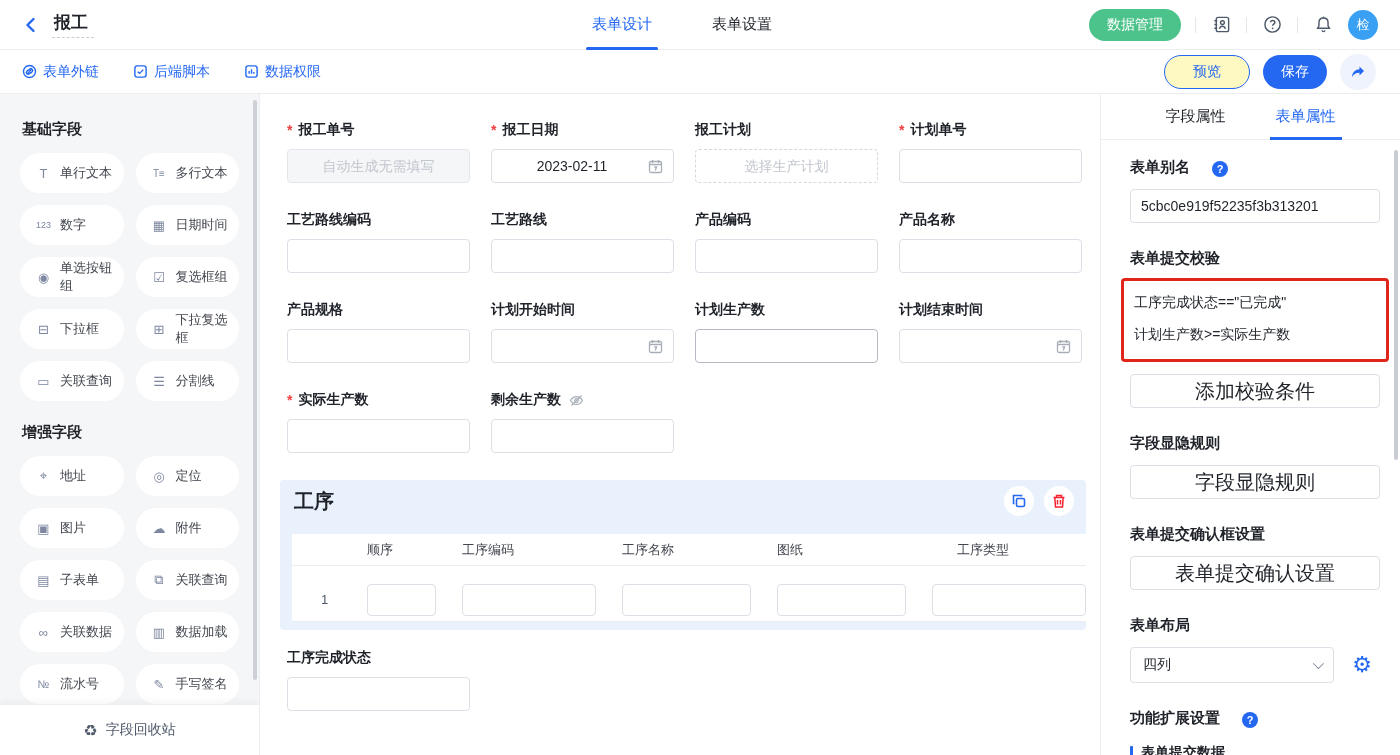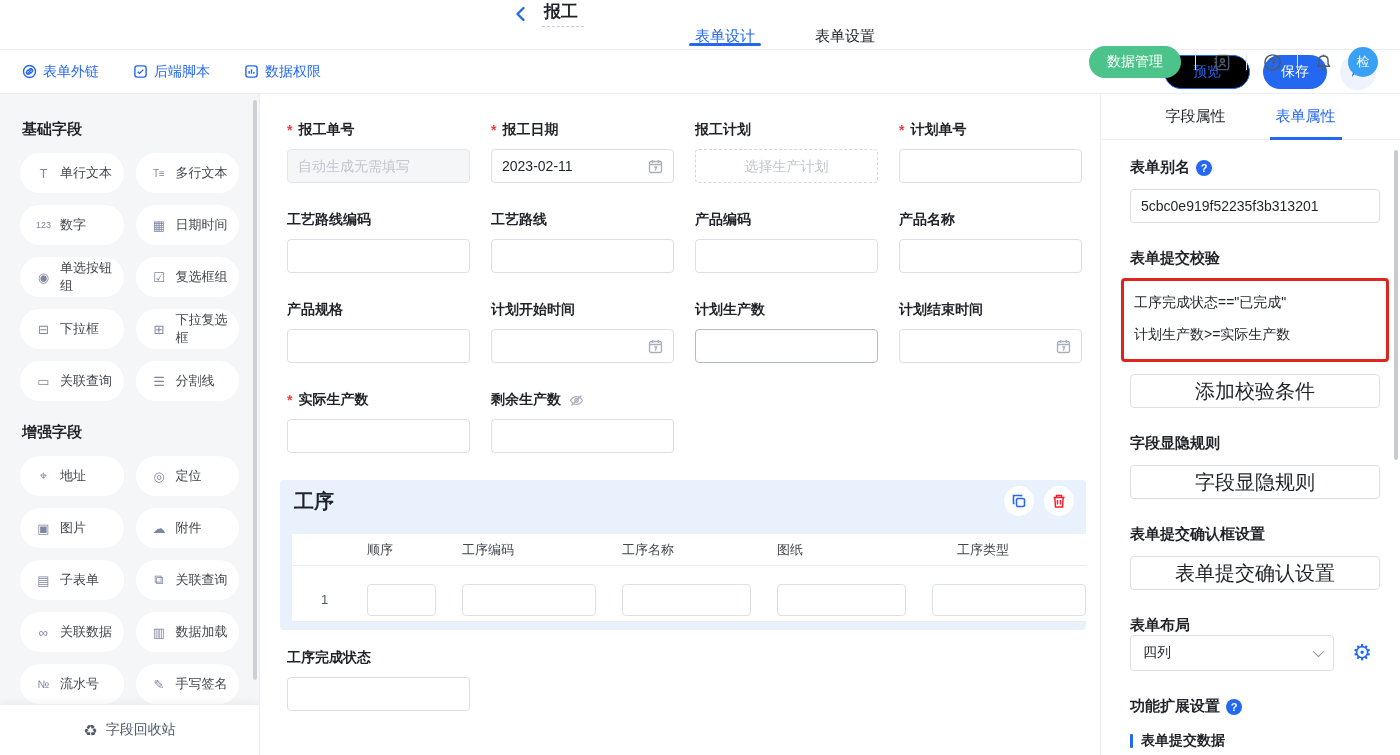--- a/index.html
+++ b/index.html
@@ -1,20 +1,20 @@
 <!DOCTYPE html>
 <html><head>
 <meta charset="utf-8">
 <style>
   * { margin:0; padding:0; box-sizing:border-box; }
   html,body { width:1400px; height:755px; overflow:hidden; }
   body { font-family:"Liberation Sans","DejaVu Sans",sans-serif; color:#1f2329; background:#fff; position:relative; font-size:14px; }
 
   
-  .topbar { position:absolute; top:0; left:0; width:1400px; height:50px; background:#fff; border-bottom:1px solid #ebedf0; display:flex; align-items:center; z-index:30;flex-direction:column; }
+  .topbar { position:absolute; top:0; left:0; width:1400px; height:50px; background:#fff; border-bottom:1px solid #ebedf0; display:flex; align-items:center; z-index:30; }
   .tb-left { display:flex; align-items:center; padding-left:20px; gap:10px; width:420px; }
   .back-btn { width:22px; height:22px; display:flex; align-items:center; justify-content:center; cursor:pointer; }
   .back-btn svg { width:16px; height:16px; }
   .form-title { font-size:17px; font-weight:bold; padding:0 6px 3px 2px; border-bottom:1px dashed #c9ccd4; }
   .tb-center { display:flex; gap:56px; height:50px; margin-left:170px; }
   .hd-tab { position:relative; display:flex; align-items:center; font-size:15px; color:#1f2329; cursor:pointer; padding:0 2px; }
   .hd-tab.active { color:#2468f2; }
   .hd-tab.active::after { content:""; position:absolute; left:-4px; right:-4px; bottom:0; height:3px; background:#2468f2; border-radius:2px; }
   .tb-right { margin-left:auto; display:flex; align-items:center; gap:14px; padding-right:22px; }
   .btn-green { height:32px; padding:0 18px; border:none; border-radius:16px; background:#4cc38a; color:#fff; font-size:14px; cursor:pointer; font-family:inherit; }
@@ -22,42 +22,42 @@
   .hd-icon { width:22px; height:22px; display:flex; align-items:center; justify-content:center; color:#4e5969; cursor:pointer; }
   .hd-icon svg { width:19px; height:19px; }
   .avatar { width:30px; height:30px; border-radius:50%; background:#39a0f4; color:#fff; font-size:13px; display:flex; align-items:center; justify-content:center; cursor:pointer; }
 
   
   .subbar { position:absolute; top:50px; left:0; width:1400px; height:44px; background:#fff; border-bottom:1px solid #ebedf0; display:flex; align-items:center; z-index:25; }
   .sb-links { display:flex; gap:34px; padding-left:22px; }
   .sb-link { display:flex; align-items:center; gap:6px; color:#2468f2; font-size:14px; cursor:pointer; }
   .sb-link svg { width:15px; height:15px; }
   .sb-right { margin-left:auto; display:flex; align-items:center; gap:13px; padding-right:24px; }
-  .btn-preview { height:34px; width:86px; border:1px solid #2468f2; background:#000000; color:#2468f2; border-radius:17px; font-size:14px; cursor:pointer; font-family:inherit; }
+  .btn-preview { height:34px; width:86px; border:1px solid #2468f2; background:#fef9c3; color:#2468f2; border-radius:17px; font-size:14px; cursor:pointer; font-family:inherit; }
   .btn-save { height:34px; width:64px; border:none; background:#2468f2; color:#fff; border-radius:17px; font-size:14px; cursor:pointer; font-family:inherit; }
   .btn-share { width:36px; height:36px; border-radius:50%; background:#eef3fe; border:none; display:flex; align-items:center; justify-content:center; cursor:pointer; }
   .btn-share svg { width:18px; height:18px; }
 
   
   .sidebar { position:absolute; top:94px; left:0; width:260px; height:661px; background:#f5f6f8; border-right:1px solid #ebedf0; overflow:hidden; }
   .sd-inner { padding:4px 20px 0 20px; }
   .sd-title { font-size:15px; font-weight:bold; margin:22px 0 14px 2px; }
   .sd-grid { display:grid; grid-template-columns:1fr 1fr; gap:12px 12px; }
   .field-btn { height:40px; background:#fff; border-radius:20px; display:flex; align-items:center; gap:8px; padding-left:15px; font-size:13px; color:#42464e; cursor:grab; }
   .field-btn .fi { width:17px; text-align:center; color:#7d87a0; font-size:13px; flex:none; }
   .recycle-bar { position:absolute; left:0; bottom:0; width:259px; height:50px; background:#fff; box-shadow:0 -2px 8px rgba(31,35,41,.06); display:flex; align-items:center; justify-content:center; gap:8px; font-size:14px; color:#4e5969; cursor:pointer; }
   .sd-scroll { position:absolute; right:2px; top:6px; width:4px; height:580px; background:#cdd0d6; border-radius:2px; }
 
   
   .canvas { position:absolute; top:94px; left:260px; width:840px; height:661px; background:#fff; overflow:hidden; padding:26px 15px 0 27px; }
   .frow { display:grid; grid-template-columns:repeat(4,183px); gap:0 21px; margin-bottom:27px; }
   .ffield .flabel { font-size:14px; font-weight:bold; display:flex; align-items:center; gap:5px; height:20px; }
   .req { color:#f03e3e; margin-right:1px; font-weight:bold; }
   .finput { margin-top:9px; height:34px; border:1px solid #dcdfe6; border-radius:4px; background:#fff; display:flex; align-items:center; padding:0 10px; font-size:14px; color:#1f2329; position:relative; }
-  .finput input { border:none; outline:none; width:100%; font-size:14px; font-family:inherit; color:#1f2329; background:transparent; }
+  .finput input { border:none; outline:none; width:100%; font-size:14px; font-family:inherit; color:#1f2329; background:transparent;text-align:center; }
   .finput input::placeholder { color:#c2c6ce; }
   .finput.disabled { background:#f5f6f7; border-color:#e5e6eb; }
   .finput.dashed { border:1px dashed #d4d7dd; justify-content:center; }
   .finput.dashed input { text-align:center; }
   .finput.darker { border-color:#b5bac3; }
   .cal-ico { flex:none; margin-left:6px; color:#a7aeb8; display:flex; }
   .cal-ico svg { width:15px; height:15px; }
   .eye-ico { color:#a7aeb8; display:flex; margin-left:3px; }
   .eye-ico svg { width:15px; height:15px; }
 
@@ -82,29 +82,29 @@
   .cell-input { height:32px; border:1px solid #dcdfe6; border-radius:4px; background:#fff; width:calc(100% - 16px); }
   .last-field { margin-top:18px; width:183px; }
 
   
   .panel { position:absolute; top:94px; left:1100px; width:300px; height:661px; background:#fff; border-left:1px solid #ebedf0; }
   .pn-tabs { height:46px; display:flex; justify-content:center; gap:50px; border-bottom:1px solid #ebedf0; }
   .pn-tab { position:relative; display:flex; align-items:center; font-size:15px; color:#1f2329; cursor:pointer; }
   .pn-tab.active { color:#2468f2; }
   .pn-tab.active::after { content:""; position:absolute; left:-6px; right:-6px; bottom:-1px; height:3px; background:#2468f2; }
   .pn-body { padding:18px 20px 0 29px; }
-  .pn-sec-title { font-size:15px; font-weight:bold; display:flex; align-items:center; gap:6px; }
+  .pn-sec-title { font-size:15px; font-weight:bold; display:flex; align-items:flex-end; gap:22px; }
   .help-dot { width:16px; height:16px; border-radius:50%; background:#2468f2; color:#fff; font-size:11px; font-weight:bold; display:flex; align-items:center; justify-content:center; cursor:pointer; }
   .pn-input { margin-top:12px; height:34px; border:1px solid #dcdfe6; border-radius:4px; display:flex; align-items:center; padding:0 10px; font-size:14px; color:#1f2329; }
   .pn-input input { border:none; outline:none; width:100%; font-family:inherit; font-size:14px; color:#1f2329; }
   .rule-box { margin:10px -9px 0 -9px; border:3px solid #e0251b; border-radius:4px; padding:6px 10px 8px 10px; }
   .rule-item { font-size:14px; color:#1f2329; padding:7px 0; cursor:pointer; }
   .pn-btn { margin-top:12px; width:100%; height:34px; background:#fff; border:1px solid #dcdfe6; border-radius:4px; font-size:20px; color:#1f2329; cursor:pointer; font-family:inherit; }
   .pn-gap { margin-top:26px; }
-  .layout-row { display:flex; gap:10px; align-items:center; }
+  .layout-row { margin-top:12px; display:flex; gap:10px; align-items:center; }
   .pn-select { flex:1; height:36px; border:1px solid #dcdfe6; border-radius:4px; display:flex; align-items:center; padding:0 12px; font-size:14px; cursor:pointer; }
   .pn-select .chev { margin-left:auto; width:8px; height:8px; border-right:1.6px solid #8a919f; border-bottom:1.6px solid #8a919f; transform:rotate(45deg) translateY(-2px); }
   .gear-btn { width:36px; height:36px; border:none; background:#fff; color:#2468f2; font-size:22px; display:flex; align-items:center; justify-content:center; cursor:pointer; }
   .sub-label { margin-top:16px; display:flex; align-items:center; gap:8px; font-size:14px; font-weight:bold; }
   .blue-bar { width:3px; height:14px; background:#2468f2; border-radius:1px; }
   .pn-scroll { position:absolute; right:2px; top:56px; width:4px; height:310px; background:#c9ccd2; border-radius:2px; }
 </style>
 </head>
 <body>
 

